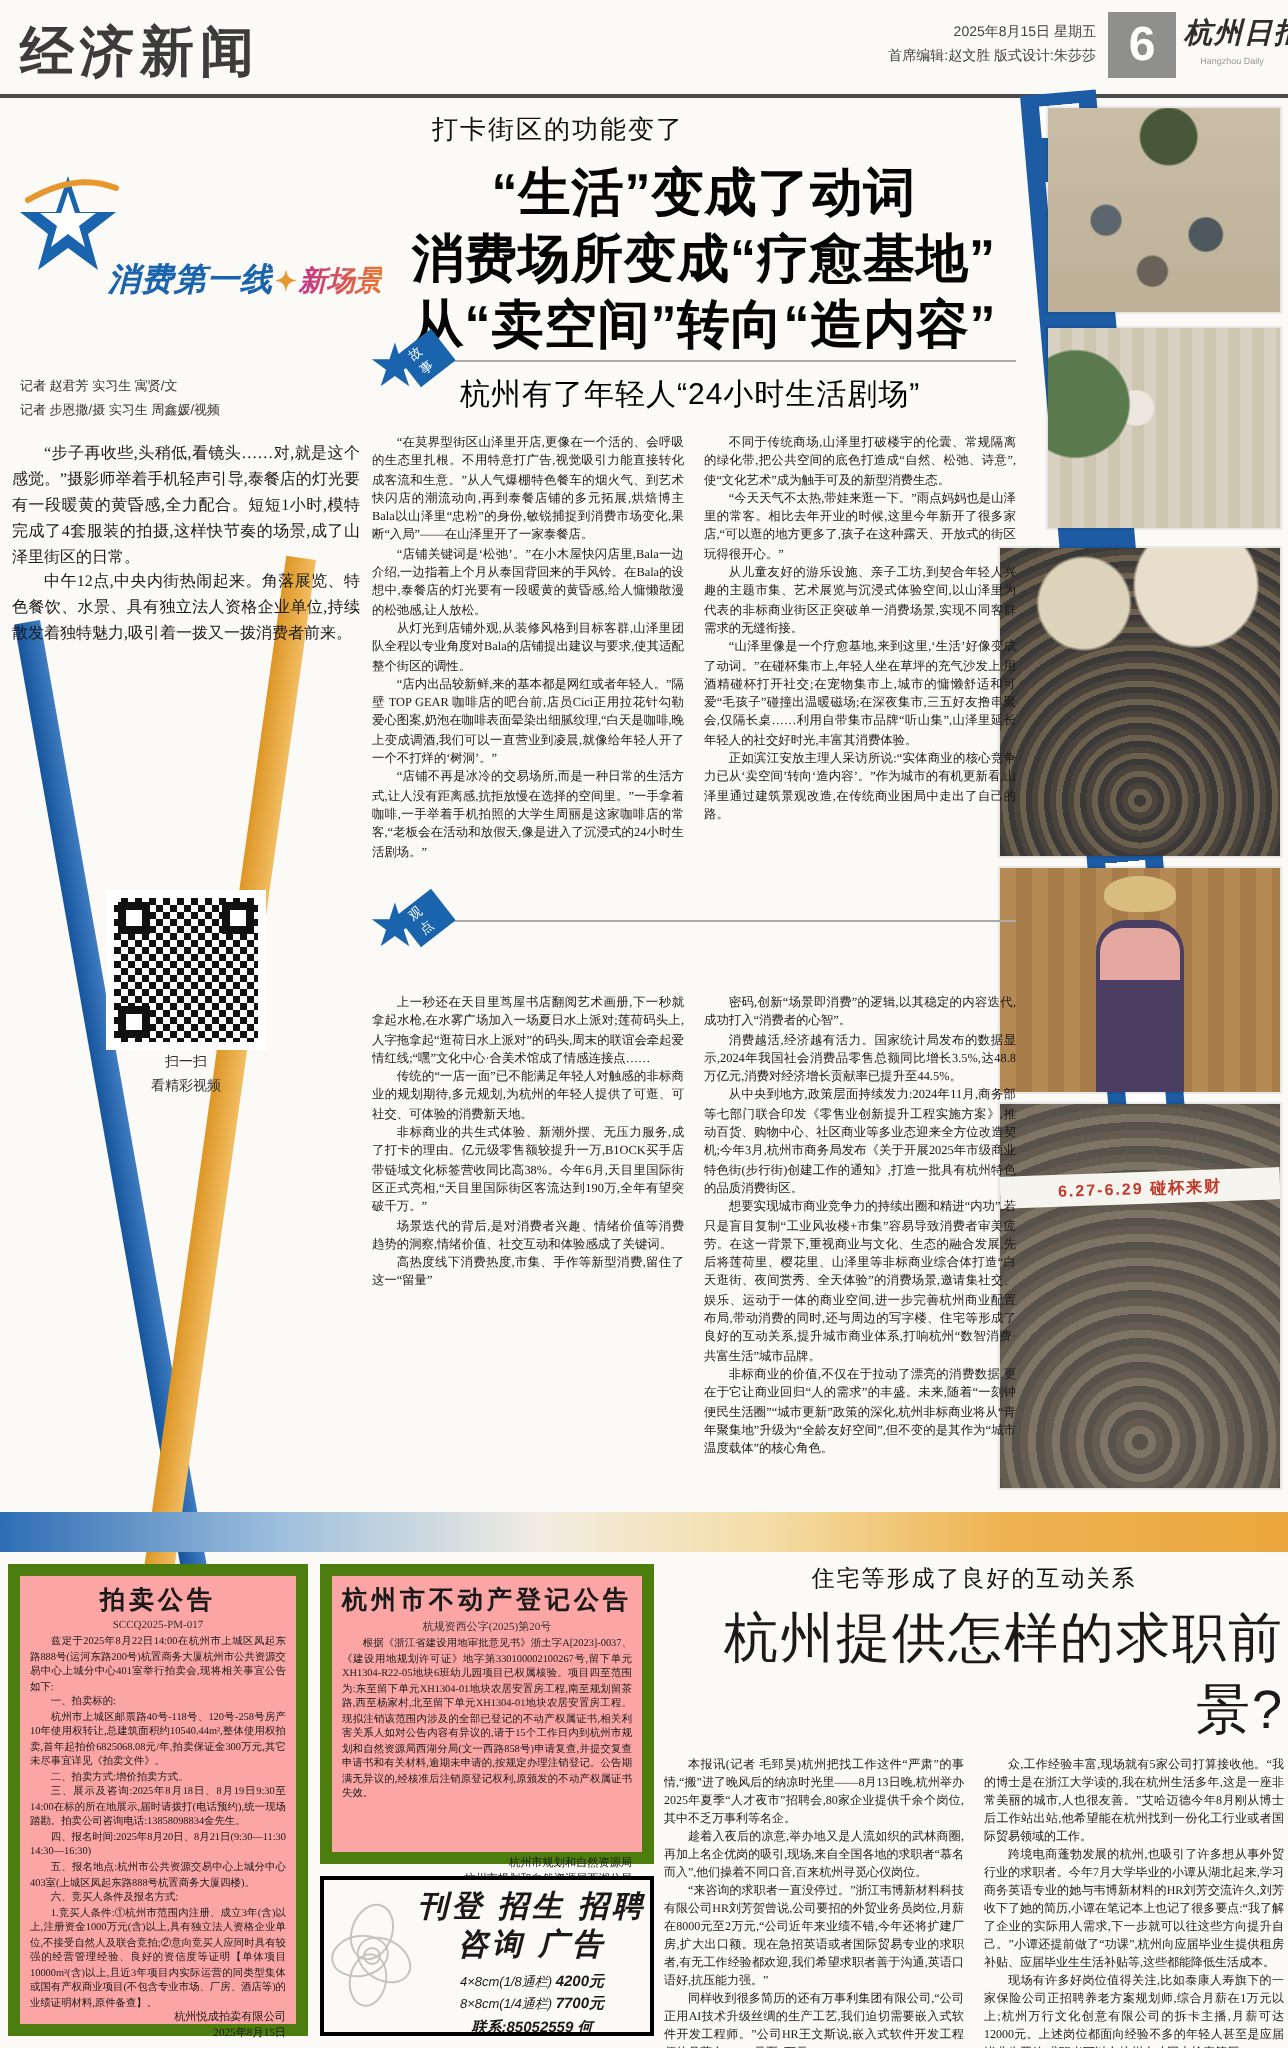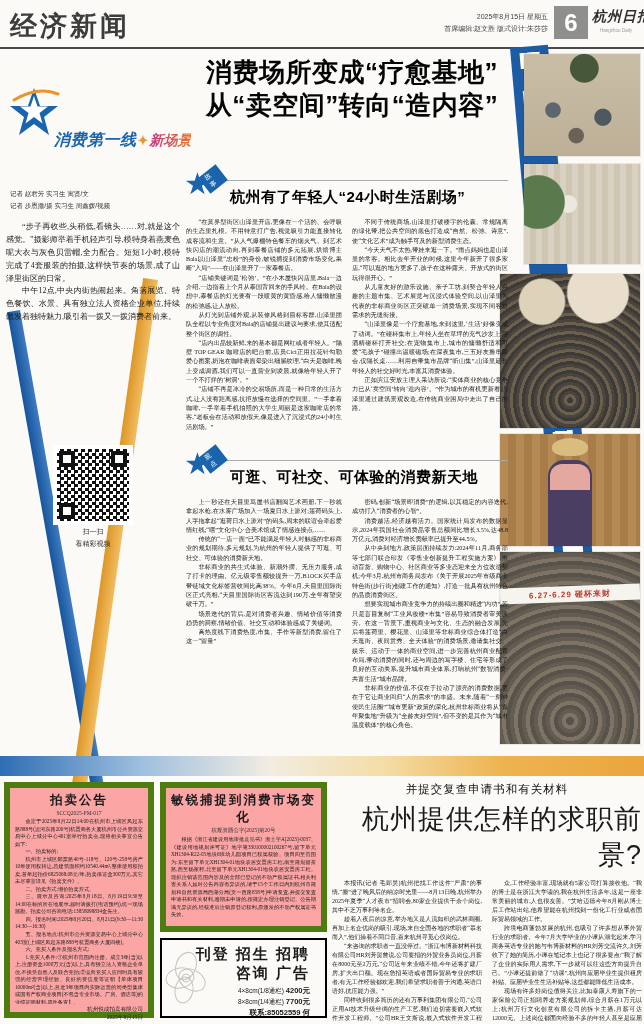--- a/index.html
+++ b/index.html
@@ -45,21 +45,21 @@
   .qr i.a{left:2px;top:2px}.qr i.b{right:2px;top:2px}.qr i.c{left:2px;bottom:2px}
   .qr-cap{font-size:7px;color:#333;line-height:1.7;margin-top:5px;}
   
   .headline-block{position:absolute;left:194px;top:56px;width:316px;z-index:2;}
   .kicker{font-size:13px;color:#111;margin:0 0 6px 22px;letter-spacing:1px;}
   .bigline{font-size:26px;font-weight:900;line-height:1.26;letter-spacing:.5px;color:#050505;
            text-align:center;margin:0;font-family:"Liberation Sans",sans-serif;}
   
   .sect{position:absolute;left:186px;width:322px;z-index:2;}
   .sect-head{position:relative;height:30px;border-top:1px solid #aaa;margin-left:38px;}
-  .sect-title{font-size:15px;font-weight:700;color:#000;margin:7px 0 0 6px;letter-spacing:.5px;}
+  .sect-title{font-size:15px;font-weight:400;color:#000;margin:7px 0 0 6px;letter-spacing:.5px;}
   .badge{position:absolute;left:-40px;top:-12px;width:40px;height:40px;}
   .badge .star{font-size:30px;color:#1a64ad;line-height:1;}
   .badge .tag{position:absolute;left:18px;top:0;background:#1a64ad;color:#fff;font-size:6.5px;
               padding:1px 5px;transform:rotate(-38deg);letter-spacing:1px;}
   .cols{display:flex;gap:10px;margin-top:6px;}
   .col{width:156px;font-family:"Liberation Serif",serif;font-size:6.2px;line-height:1.5;
        text-align:justify;overflow:hidden;}
   .col p{margin:0;text-indent:2em;}
   #story{top:180px;} #story .col{height:236px;}
   #viewpoint{top:460px;} #viewpoint .col{height:268px;}
@@ -112,21 +112,21 @@
   .n-code{font-size:5.5px;text-align:center;color:#333;margin:1px 0 2px;}
   .n-body{font-size:5.2px;line-height:1.45;text-align:justify;overflow:hidden;}
   .n-body p{margin:0;text-indent:2em;}
   .auction .n-body{height:186px;}
   .n-sign{font-size:5.6px;text-align:right;line-height:1.5;margin-top:1px;}
   .registry{left:160px;top:782px;width:167px;height:150px;padding:3px 5px;box-sizing:border-box;}
   .registry .n-body{height:108px;}
   .adbox{position:absolute;left:160px;top:938px;width:167px;height:80px;border:2.5px solid #000;
          box-sizing:border-box;background:#fbfaf6;z-index:2;overflow:hidden;}
   .adbox svg{position:absolute;left:2px;top:8px;opacity:.55;}
-  .ad-lines{position:absolute;left:32px;top:5px;width:116px;text-align:right;}
+  .ad-lines{position:absolute;left:46px;top:5px;width:116px;text-align:center;font-style:italic;}
   .ad-big{font-size:15px;font-weight:900;letter-spacing:2px;line-height:1.25;
           font-family:"Liberation Sans",sans-serif;}
   .ad-price{font-size:6.5px;margin-top:2px;line-height:1.5;}
   .ad-price b{font-size:7.5px;}
   .ad-contact{font-size:7.5px;font-weight:700;margin-top:1px;}
   
   .job{position:absolute;left:332px;top:782px;width:310px;z-index:2;}
   .job-kicker{font-size:11.5px;text-align:center;letter-spacing:1px;margin:0;color:#111;}
   .job-head{font-size:27px;font-weight:400;text-align:right;letter-spacing:1px;margin:4px 0 6px;}
   .job .cols{gap:10px;margin-top:2px;}
@@ -163,38 +163,40 @@
         <span class="brand-main">消费第一线</span><span class="brand-plus">✦</span><span class="brand-sub">新场景</span>
       </div>
     </div>
 
     <div class="bylines">
       <div>记者 赵君芳 实习生 寓贤/文</div>
       <div>记者 步恩撒/摄 实习生 周鑫媛/视频</div>
     </div>
 
     <div class="lead">
-        <p>“步子再收些,头稍低,看镜头……对,就是这个感觉。”摄影师举着手机轻声引导,模特身着燕麦色呢大衣与灰色贝雷帽,全力配合。短短1小时,模特完成了4套服装的拍摄,这样快节奏的场景,成了山泽里街区的日常。</p>
+        <p>“步子再收些,头稍低,看镜头……对,就是这个感觉。”摄影师举着手机轻声引导,泰餐店的灯光要有一段暖黄的黄昏感,全力配合。短短1小时,模特完成了4套服装的拍摄,这样快节奏的场景,成了山泽里街区的日常。</p>
         <p>中午12点,中央内街热闹起来。角落展览、特色餐饮、水景、具有独立法人资格企业单位,持续散发着独特魅力,吸引着一拨又一拨消费者前来。</p>
       </div>
 
     <div class="qr-wrap">
       <div class="qr">
           <i class="a"></i>
           <i class="b"></i>
           <i class="c"></i>
         </div>
       <div class="qr-cap">
         <div>扫一扫</div>
         <div>看精彩视频</div>
       </div>
     </div>
   </div>
 
   <div class="headline-block">
+    <p class="kicker">打卡街区的功能变了</p>
+    <p class="bigline">“生活”变成了动词</p>
     <p class="bigline">消费场所变成“疗愈基地”</p>
     <p class="bigline">从“卖空间”转向“造内容”</p>
   </div>
 
   <div class="sect" id="story">
     <div class="sect-head">
       <div class="badge">
         <span class="star">★</span>
         <span class="tag">故事</span>
       </div>
@@ -217,21 +219,20 @@
         </div>
     </div>
   </div>
 
   <div class="sect" id="viewpoint">
     <div class="sect-head">
       <div class="badge">
         <span class="star">★</span>
         <span class="tag">观点</span>
       </div>
-      <div class="sect-title">可逛、可社交、可体验的消费新天地</div>
     </div>
     <div class="cols">
       <div class="col">
           <p>上一秒还在天目里茑屋书店翻阅艺术画册,下一秒就拿起水枪,在水雾广场加入一场夏日水上派对;莲荷码头上,人字拖拿起“逛荷日水上派对”的码头,周末的联谊会牵起爱情红线;“嘿”文化中心·合美术馆成了情感连接点……</p>
           <p>传统的“一店一面”已不能满足年轻人对触感的非标商业的规划期待,多元规划,为杭州的年轻人提供了可逛、可社交、可体验的消费新天地。</p>
           <p>非标商业的共生式体验、新潮外摆、无压力服务,成了打卡的理由。亿元级零售额较提升一万,B1OCK买手店带链域文化标签营收同比高38%。今年6月,天目里国际街区正式亮相,“天目里国际街区客流达到190万,全年有望突破千万。”</p>
           <p>场景迭代的背后,是对消费者兴趣、情绪价值等消费趋势的洞察,情绪价值、社交互动和体验感成了关键词。</p>
           <p>高热度线下消费热度,市集、手作等新型消费,留住了这一“留量”</p>
         </div>
       <div class="col">
@@ -278,21 +279,21 @@
         <p>1.竞买人条件:①杭州市范围内注册、成立3年(含)以上,注册资金1000万元(含)以上,具有独立法人资格企业单位,不接受自然人及联合竞拍;②意向竞买人应同时具有较强的经营管理经验、良好的资信度等证明【单体项目10000m²(含)以上,且近3年项目内实际运营的同类型集体或国有产权商业项目(不包含专业市场、厂房、酒店等)的业绩证明材料,原件备查】。</p>
         <p>注:①委托人签订租赁合同的需审租户,经委托人确认后具备优先购买权。</p>
       </div>
     <div class="n-sign">
       <div>杭州悦成拍卖有限公司</div>
       <div>2025年8月15日</div>
     </div>
   </div>
 
   <div class="notice registry">
-    <div class="n-title">敏锐捕捉到消费市场变化</div>
+    <div class="n-title">杭州市不动产登记公告</div>
     <div class="n-code">杭规资西公字(2025)第20号</div>
     <div class="n-body">
         <p>根据《浙江省建设用地审批意见书》浙土字A[2023]-0037、《建设用地规划许可证》地字第330100002100267号,留下单元XH1304-R22-05地块6班幼儿园项目已权属核验。项目四至范围为:东至留下单元XH1304-01地块农居安置房工程,南至规划留茶路,西至杨家村,北至留下单元XH1304-01地块农居安置房工程。现拟注销该范围内涉及的全部已登记的不动产权属证书,相关利害关系人如对公告内容有异议的,请于15个工作日内到杭州市规划和自然资源局西湖分局(文一西路858号)申请复查,并提交复查申请书和有关材料,逾期未申请的,按规定办理注销登记。公告期满无异议的,经核准后注销原登记权利,原颁发的不动产权属证书失效。</p>
       </div>
     <div class="n-sign">
       <div>杭州市规划和自然资源局</div>
       <div>杭州市规划和自然资源局西湖分局</div>
       <div>2025年8月15日</div>
     </div>
   </div>
@@ -313,21 +314,21 @@
       <div class="ad-price">
         <span>4×8cm(1/8通栏) </span><b>4200元</b><br>
         <span>8×8cm(1/4通栏) </span><b>7700元</b>
       </div>
       <div class="ad-contact">联系:85052559 何</div>
 
     </div>
   </div>
 
   <div class="job">
-    <p class="job-kicker">并提交复查申请书和有关材料</p>
+    <p class="job-kicker">住宅等形成了良好的互动关系</p>
     <p class="job-head">杭州提供怎样的求职前景?</p>
     <div class="cols">
       <div class="col">
           <p>本报讯(记者 毛郅昊)杭州把找工作这件“严肃”的事情,“搬”进了晚风后的纳凉时光里——8月13日晚,杭州举办2025年夏季“人才夜市”招聘会,80家企业提供千余个岗位,其中不乏万事利等名企。</p>
           <p>趁着入夜后的凉意,举办地又是人流如织的武林商圈,再加上名企优岗的吸引,现场,来自全国各地的求职者“慕名而入”,他们操着不同口音,百来杭州寻觅心仪岗位。</p>
           <p>“来咨询的求职者一直没停过。”浙江韦博新材料科技有限公司HR刘芳贺曾说,公司要招的外贸业务员岗位,月薪在8000元至2万元,“公司近年来业绩不错,今年还将扩建厂房,扩大出口额。现在急招英语或者国际贸易专业的求职者,有无工作经验都欢迎,我们希望求职者善于沟通,英语口语好,抗压能力强。”</p>
           <p>同样收到很多简历的还有万事利集团有限公司,“公司正用AI技术升级丝绸的生产工艺,我们迫切需要嵌入式软件开发工程师。”公司HR王文斯说,嵌入式软件开发工程师的月薪在18000元至3万元。</p>
           <p>现场,留着络腮胡的巴基斯坦青年艾哈迈德在求职者中格外显眼,由于他的简历很详细,教育背景出</p>
         </div>
       <div class="col">

